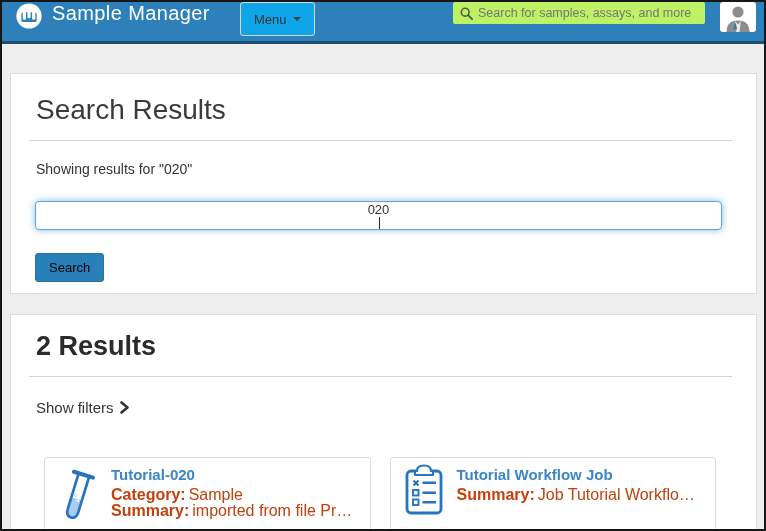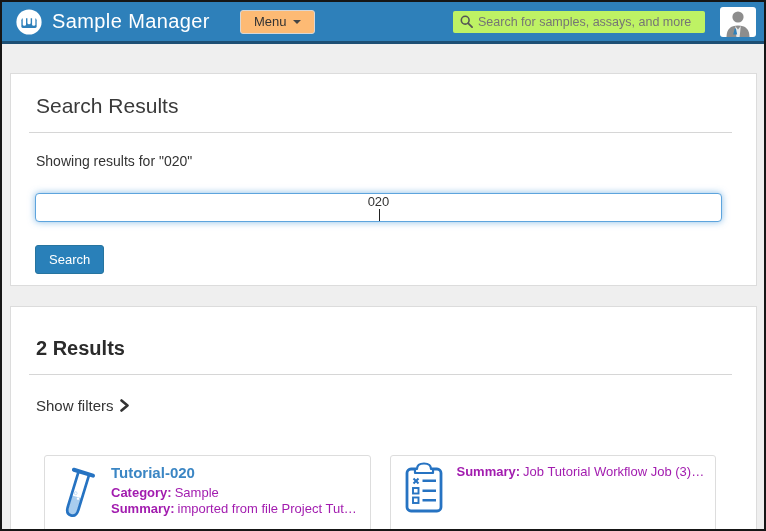--- a/index.html
+++ b/index.html
@@ -10,37 +10,37 @@
     background: #efefef;
     overflow: hidden;
     position: relative;
   }
   
   .app-header {
     height: 42px;
     background: #2e80ba;
     border-bottom: 3px solid #1d4f74;
     display: flex;
-    align-items: center;
+    align-items: flex-start;
   }
   .logo { margin-left: 13px; flex: 0 0 auto; display: block; }
   .app-title {
     color: #ffffff;
     font-size: 20px;
     font-weight: 400;
     letter-spacing: 0.4px;
     margin-left: 9px;
     white-space: nowrap;
   }
   .menu-btn {
     margin-left: 30px;
-    background: #fdba74;
+    background: #0ea5e9;
     border: 1px solid #d7d7d7;
     border-radius: 3px;
-    height: 24px;
+    height: 34px;
     padding: 0 13px;
     font-family: inherit;
     font-size: 13px;
     color: #333333;
     display: flex;
     align-items: center;
     gap: 7px;
     cursor: pointer;
   }
   .caret-down {
@@ -85,22 +85,22 @@
   }
   
   .panel {
     background: #ffffff;
     border: 1px solid #dcdcdc;
     margin: 0 7px 0 8px;
     padding: 14px 24px 11px 24px;
   }
   .panel-1 { margin-top: 29px; }
   .panel-2 { margin-top: 20px; padding-bottom: 13px; }
-  h1.page-title { font-size: 21px; font-weight: 400; color: #3a3a3a; margin: 6px 0 14px 1px; }
-  h2.count-title { font-size: 20px; font-weight: 700; color: #2b2b2b; margin: 16px 0 14px 1px; }
+  h1.page-title { font-size: 28px; font-weight: 400; color: #3a3a3a; margin: 6px 0 14px 1px; }
+  h2.count-title { font-size: 27px; font-weight: 700; color: #2b2b2b; margin: 2px 0 14px 1px; }
   hr.rule { border: 0; border-top: 1px solid #d6d6d6; margin: 0 0 0 -6px; }
   .showing-text { font-size: 14px; color: #333333; margin: 20px 0 0 1px; }
   .fake-input {
     margin-top: 24px;
     height: 29px;
     width: calc(100% - 10px);
     background: #ffffff;
     border: 1px solid #5da4dd;
     border-radius: 4px;
     box-shadow: 0 0 7px rgba(93,164,221,0.75);
@@ -111,21 +111,21 @@
     color: #333333;
     cursor: text;
     flex-direction: column;
   }
   .caret-line { display: inline-block; width: 1px; height: 14px; background: #222; margin-left: 1px; }
   .btn-primary {
     margin-top: 23px;
     background: #2980b9;
     border: 1px solid #26749f;
     border-radius: 3px;
-    color: #ffffff;
+    color: #000000;
     font-family: inherit;
     font-size: 13px;
     padding: 6px 13px;
     cursor: pointer;
   }
   .show-filters {
     margin: 22px 0 0 1px;
     font-size: 15px;
     color: #333333;
     display: inline-flex;
@@ -158,23 +158,23 @@
   .card-body { flex: 1; min-width: 0; padding-top: 1px; }
   .card-title {
     font-size: 15px;
     font-weight: 700;
     color: #3b86c4;
     line-height: 18px;
     margin-bottom: 3px;
     cursor: pointer;
   }
   .field {
-    font-size: 13px;
+    font-size: 16px;
     line-height: 16px;
-    color: #a21caf;
+    color: #c2410c;
     white-space: nowrap;
     overflow: hidden;
     text-overflow: ellipsis;
   }
   .field .lbl { font-weight: 700; }
   .field .val { margin-left: 3px; }
 </style>
 </head>
 <body>
 
@@ -265,20 +265,21 @@
             <line x1="11.5" y1="16.5" x2="16.5" y2="21.5" stroke="#2673c2" stroke-width="2"></line>
             <line x1="16.5" y1="16.5" x2="11.5" y2="21.5" stroke="#2673c2" stroke-width="2"></line>
             <line x1="20.5" y1="18.8" x2="34" y2="18.8" stroke="#2673c2" stroke-width="2.4"></line>
             <rect x="11" y="26" width="5.5" height="5.5" fill="none" stroke="#2673c2" stroke-width="1.9"></rect>
             <line x1="20.5" y1="28.8" x2="34" y2="28.8" stroke="#2673c2" stroke-width="2.4"></line>
             <rect x="11" y="35.5" width="5.5" height="5.5" fill="none" stroke="#2673c2" stroke-width="1.9"></rect>
             <line x1="20.5" y1="38.3" x2="34" y2="38.3" stroke="#2673c2" stroke-width="2.4"></line>
           </svg>
         </div>
         <div class="card-body">
+          <div class="card-title">Tutorial Workflow Job</div>
           <div class="field">
             <span class="lbl">Summary:</span><span class="val">Job Tutorial Workflow Job (3) team ...</span>
           </div>
         </div>
       </div>
 
     </div>
   </section>
 </main>
 

